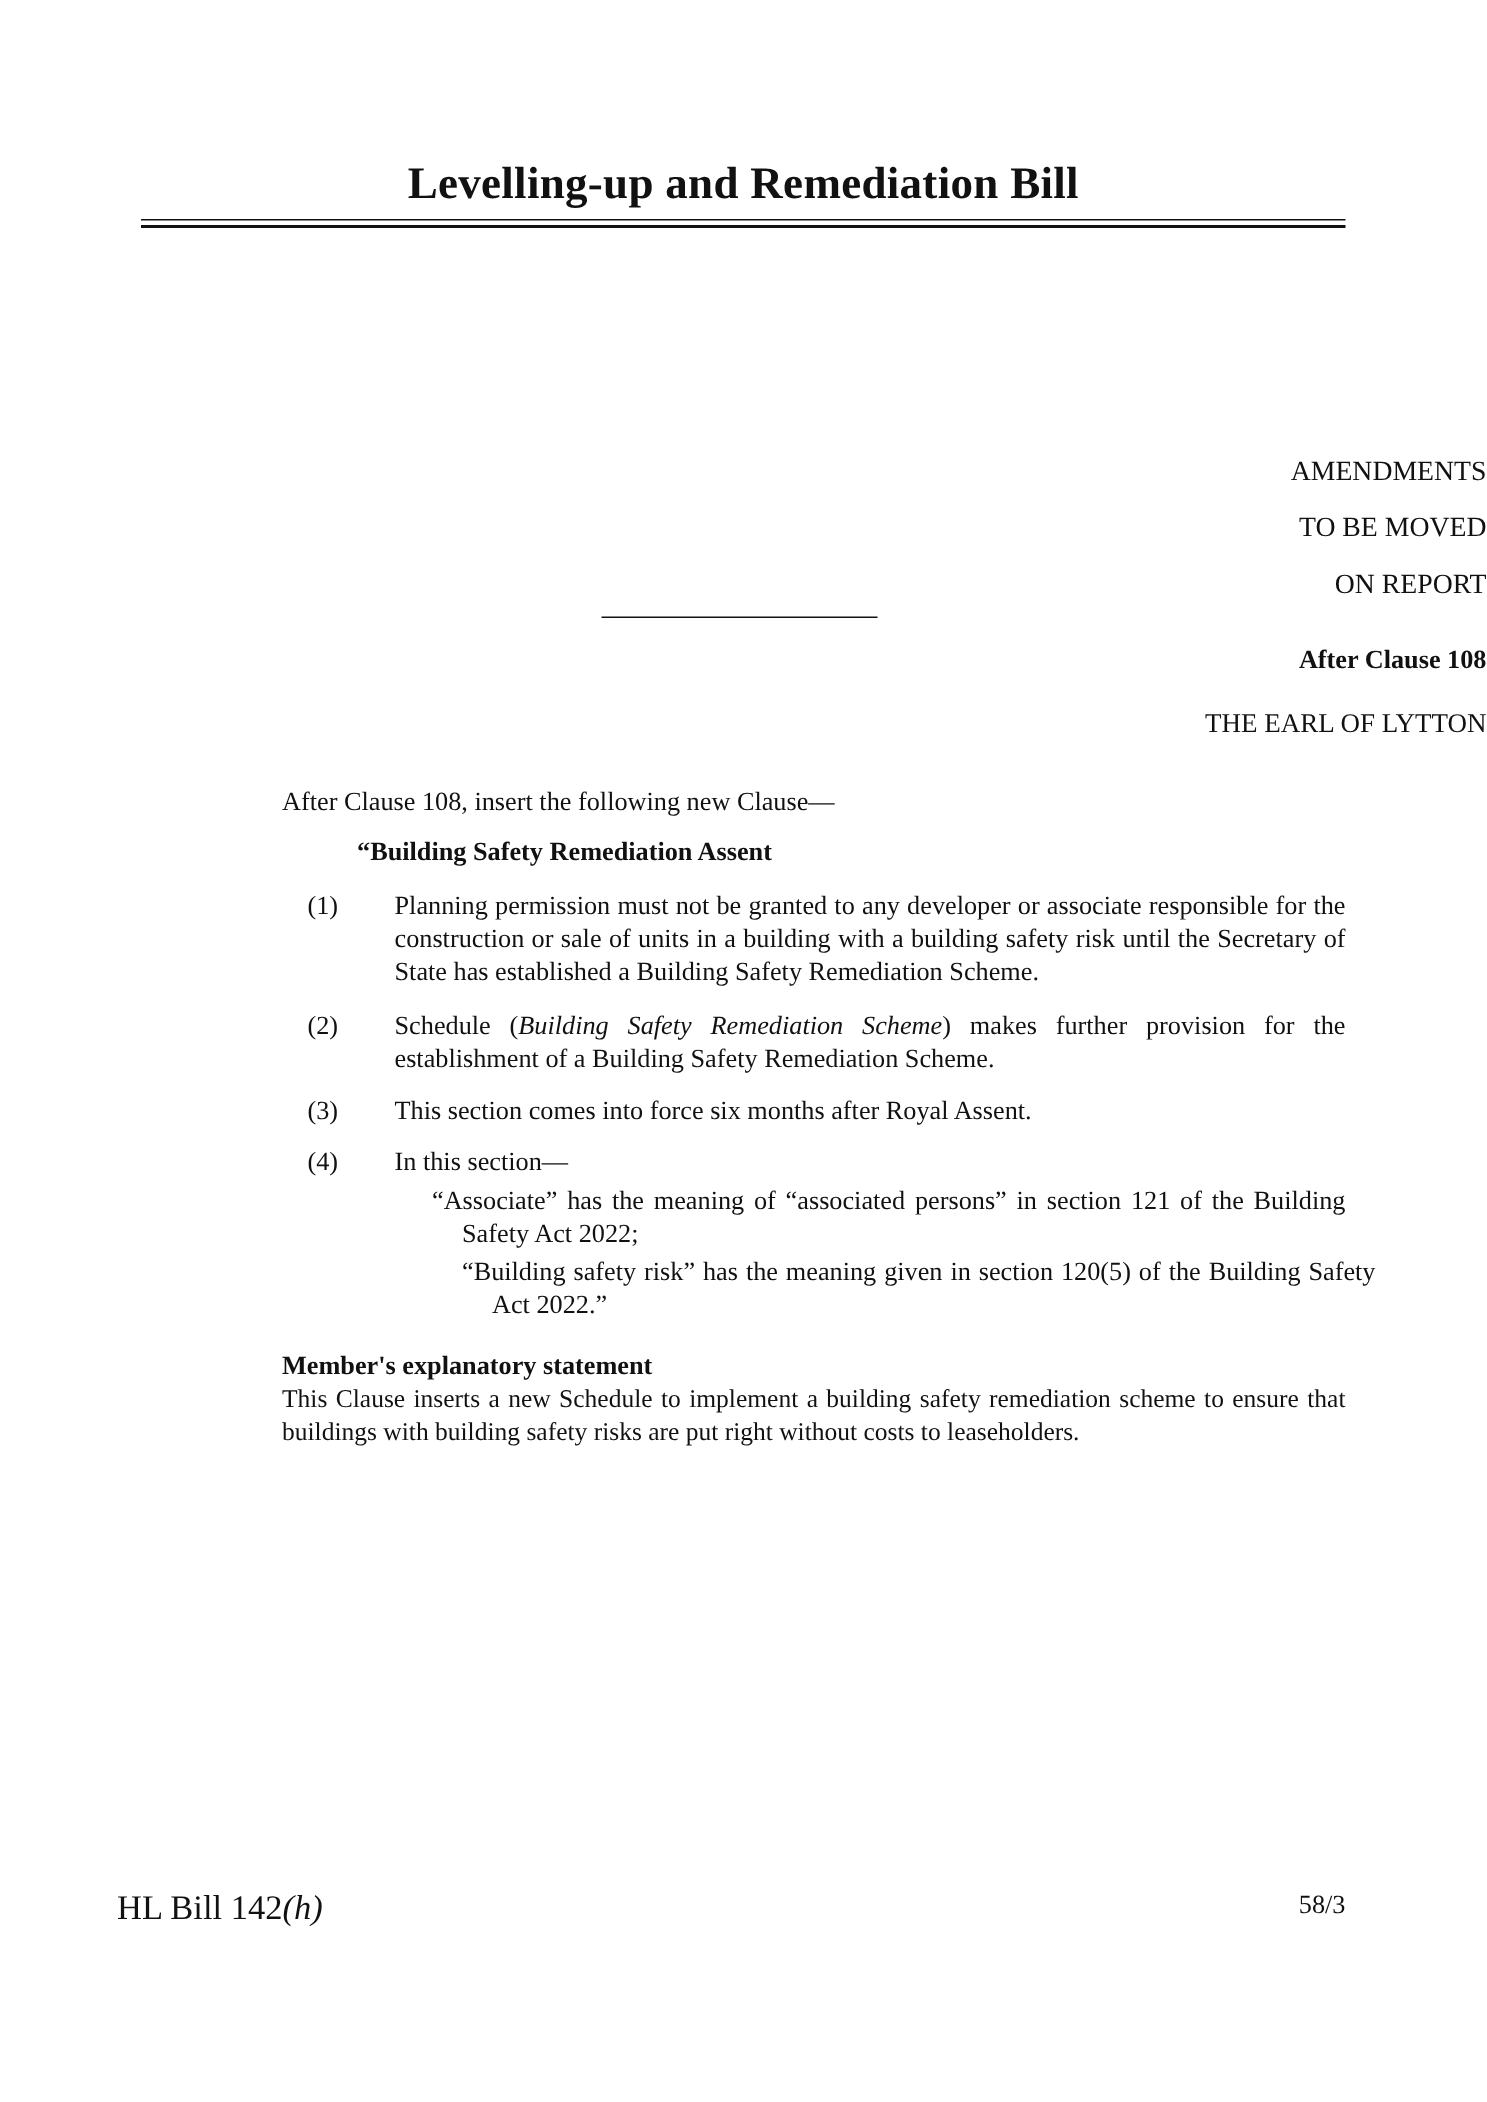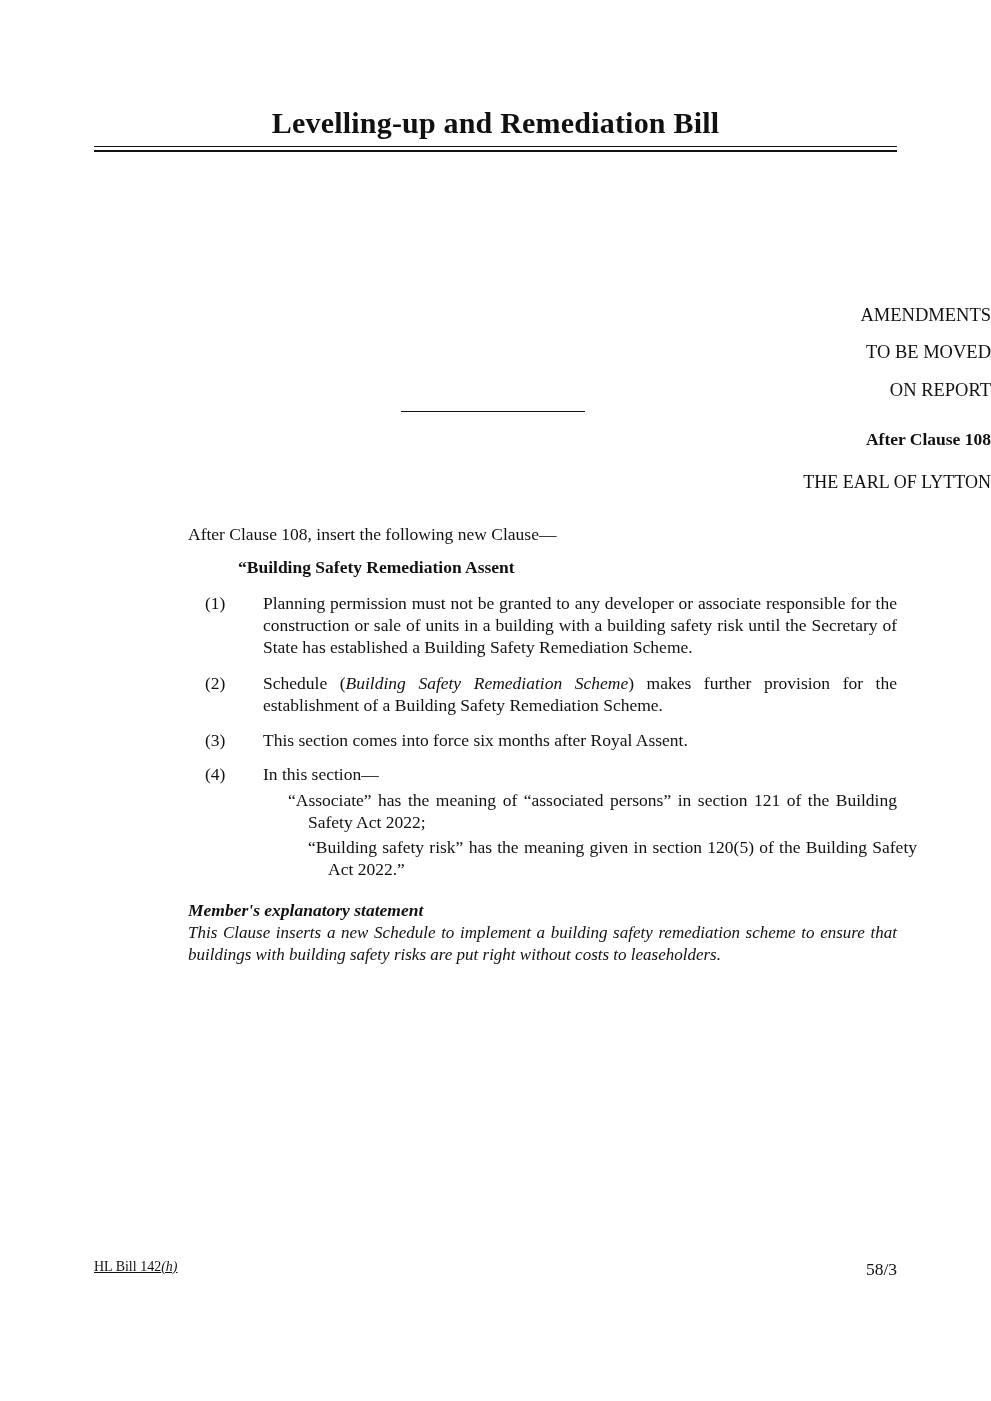--- a/index.html
+++ b/index.html
@@ -8,23 +8,23 @@
   .rule1 { position:absolute; left:94px; width:803px; top:146px; height:0; border-top:1.2px solid #111; }
   .rule2 { position:absolute; left:94px; width:803px; top:150px; height:0; border-top:2.6px solid #111; }
   .center { position:absolute; left:0; width:991px; text-align:right; font-size:18.5px; }
   .shortrule { position:absolute; left:401px; width:184px; top:411px; border-top:1.2px solid #111; }
   .bold { font-weight:bold; }
   .txt { position:absolute; font-size:17.5px; line-height:22px; }
   .para { position:absolute; left:205px; width:692px; font-size:17.5px; line-height:22px; }
   .para .num { position:absolute; left:0; top:0; width:40px; }
   .para .body { margin-left:58px; text-align:justify; }
   .def { position:absolute; left:288px; width:609px; font-size:17.5px; line-height:22px; text-align:justify; padding-left:20px; text-indent:-20px; box-sizing:border-box; }
-  .es-title { position:absolute; left:188px; top:900px; font-size:17.5px; font-style:italic; font-weight:bold; }
-  .es-body { position:absolute; left:188px; width:709px; top:922px; font-size:17px; line-height:22px; font-style:italic; text-align:justify; }
-  .footer-left { position:absolute; left:94px; top:1259px; font-size:14px;text-decoration:underline; }
+  .es-title { position:absolute; left:188px; top:900px; font-size:17.5px; font-weight:bold; }
+  .es-body { position:absolute; left:188px; width:709px; top:922px; font-size:17px; line-height:22px; text-align:justify; }
+  .footer-left { position:absolute; left:78px; top:1259px; font-size:23px; }
   .footer-right { position:absolute; right:94px; top:1259px; font-size:17.5px; }
 </style>
 </head>
 <body>
 
 <div class="title">Levelling-up and Remediation Bill</div>
 <div class="rule1"></div>
 <div class="rule2"></div>
 
 <div class="center" style="top:305px;">AMENDMENTS</div>

